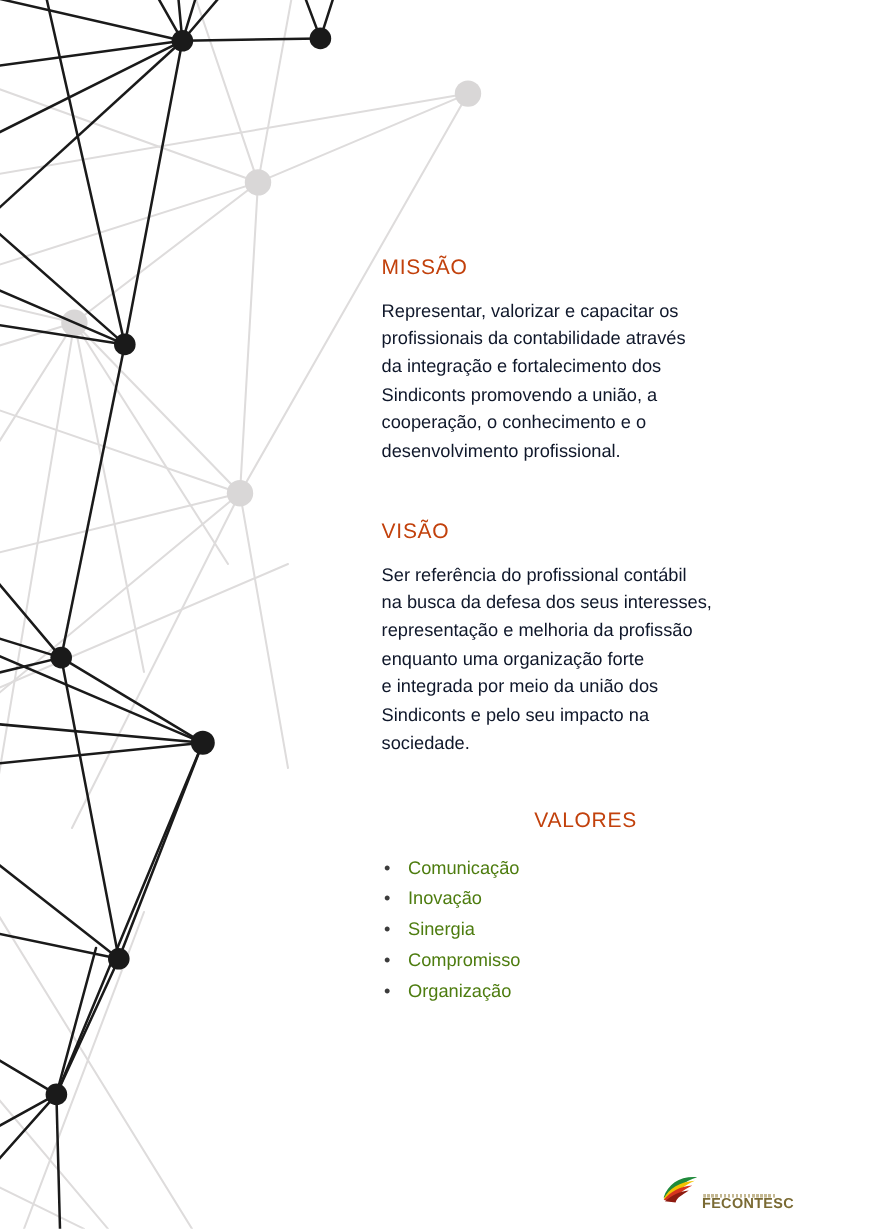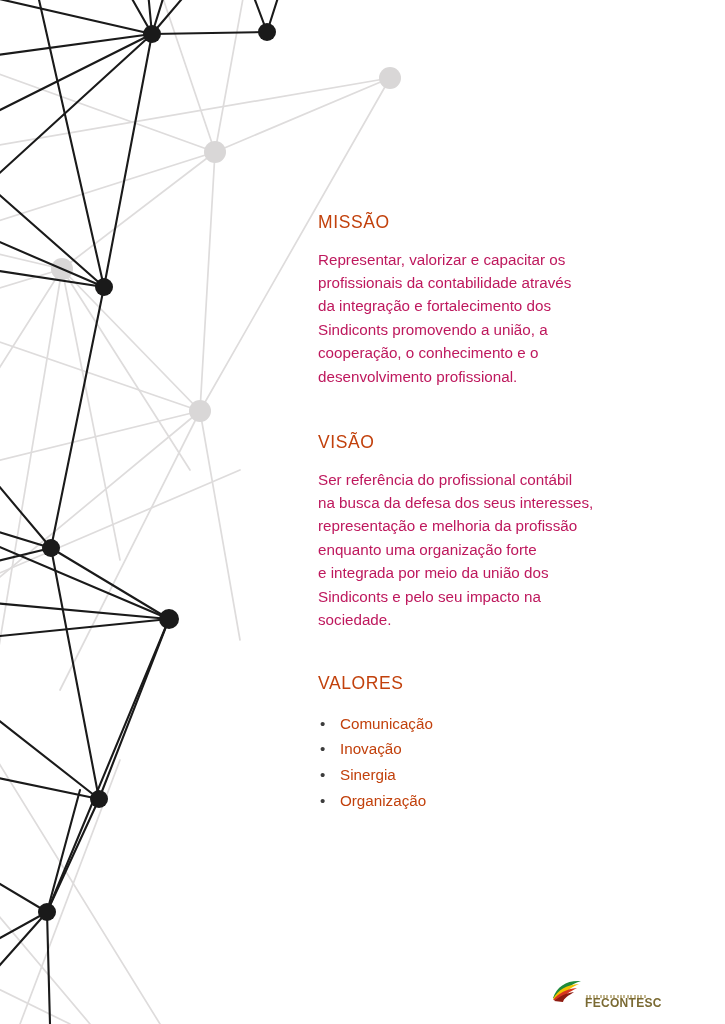--- a/index.html
+++ b/index.html
@@ -42,42 +42,42 @@
   .section-heading {
     color: #c2410c;
     font-size: 17.5px;
     letter-spacing: 0.6px;
     font-weight: 400;
     margin: 0 0 16px 0;
     line-height: 1;
   }
 
   .section-body {
-    color: #be185d;
+    color: #0f172a;
     font-size: 15.2px;
     line-height: 23.4px;
     font-weight: 400;
     margin: 0;
     white-space: pre-line;
   }
 
   #section-missao { top: 214px; }
   #section-visao  { top: 434px; }
   #section-valores{ top: 675px; }
 
-  #section-valores .section-heading { margin-bottom: 18px; }
+  #section-valores .section-heading { margin-bottom: 18px; text-align: center; }
 
   .values-list {
     list-style: none;
     margin: 0;
     padding: 0;
   }
   .values-list li {
     position: relative;
-    color: #c2410c;
+    color: #4d7c0f;
     font-size: 15.2px;
     line-height: 25.8px;
     padding-left: 22px;
   }
   .values-list li::before {
     content: "\2022";
     position: absolute;
     left: 2px;
     top: 0;
     color: #3c3c3c;
@@ -228,20 +228,21 @@
 Sindiconts e pelo seu impacto na
 sociedade.</p>
   </div>
 
   <div class="section" id="section-valores">
     <h2 class="section-heading">VALORES</h2>
     <ul class="values-list" id="values-list">
         <li>Comunicação</li>
         <li>Inovação</li>
         <li>Sinergia</li>
+        <li>Compromisso</li>
         <li>Organização</li>
       </ul>
   </div>
 
 </div>
 
 <div id="logo">
   <svg width="32" height="28" viewBox="0 0 32 28" aria-hidden="true" style="position:absolute; left:0; top:3px;">
     <path d="M2 20 C6 8, 16 2, 30 3 C20 6, 13 11, 10 21 Z" fill="#1f8a3b"></path>
     <path d="M2 21 C7 12, 15 7, 28 6 C19 10, 13 14, 11 22 Z" fill="#f2c200"></path>

